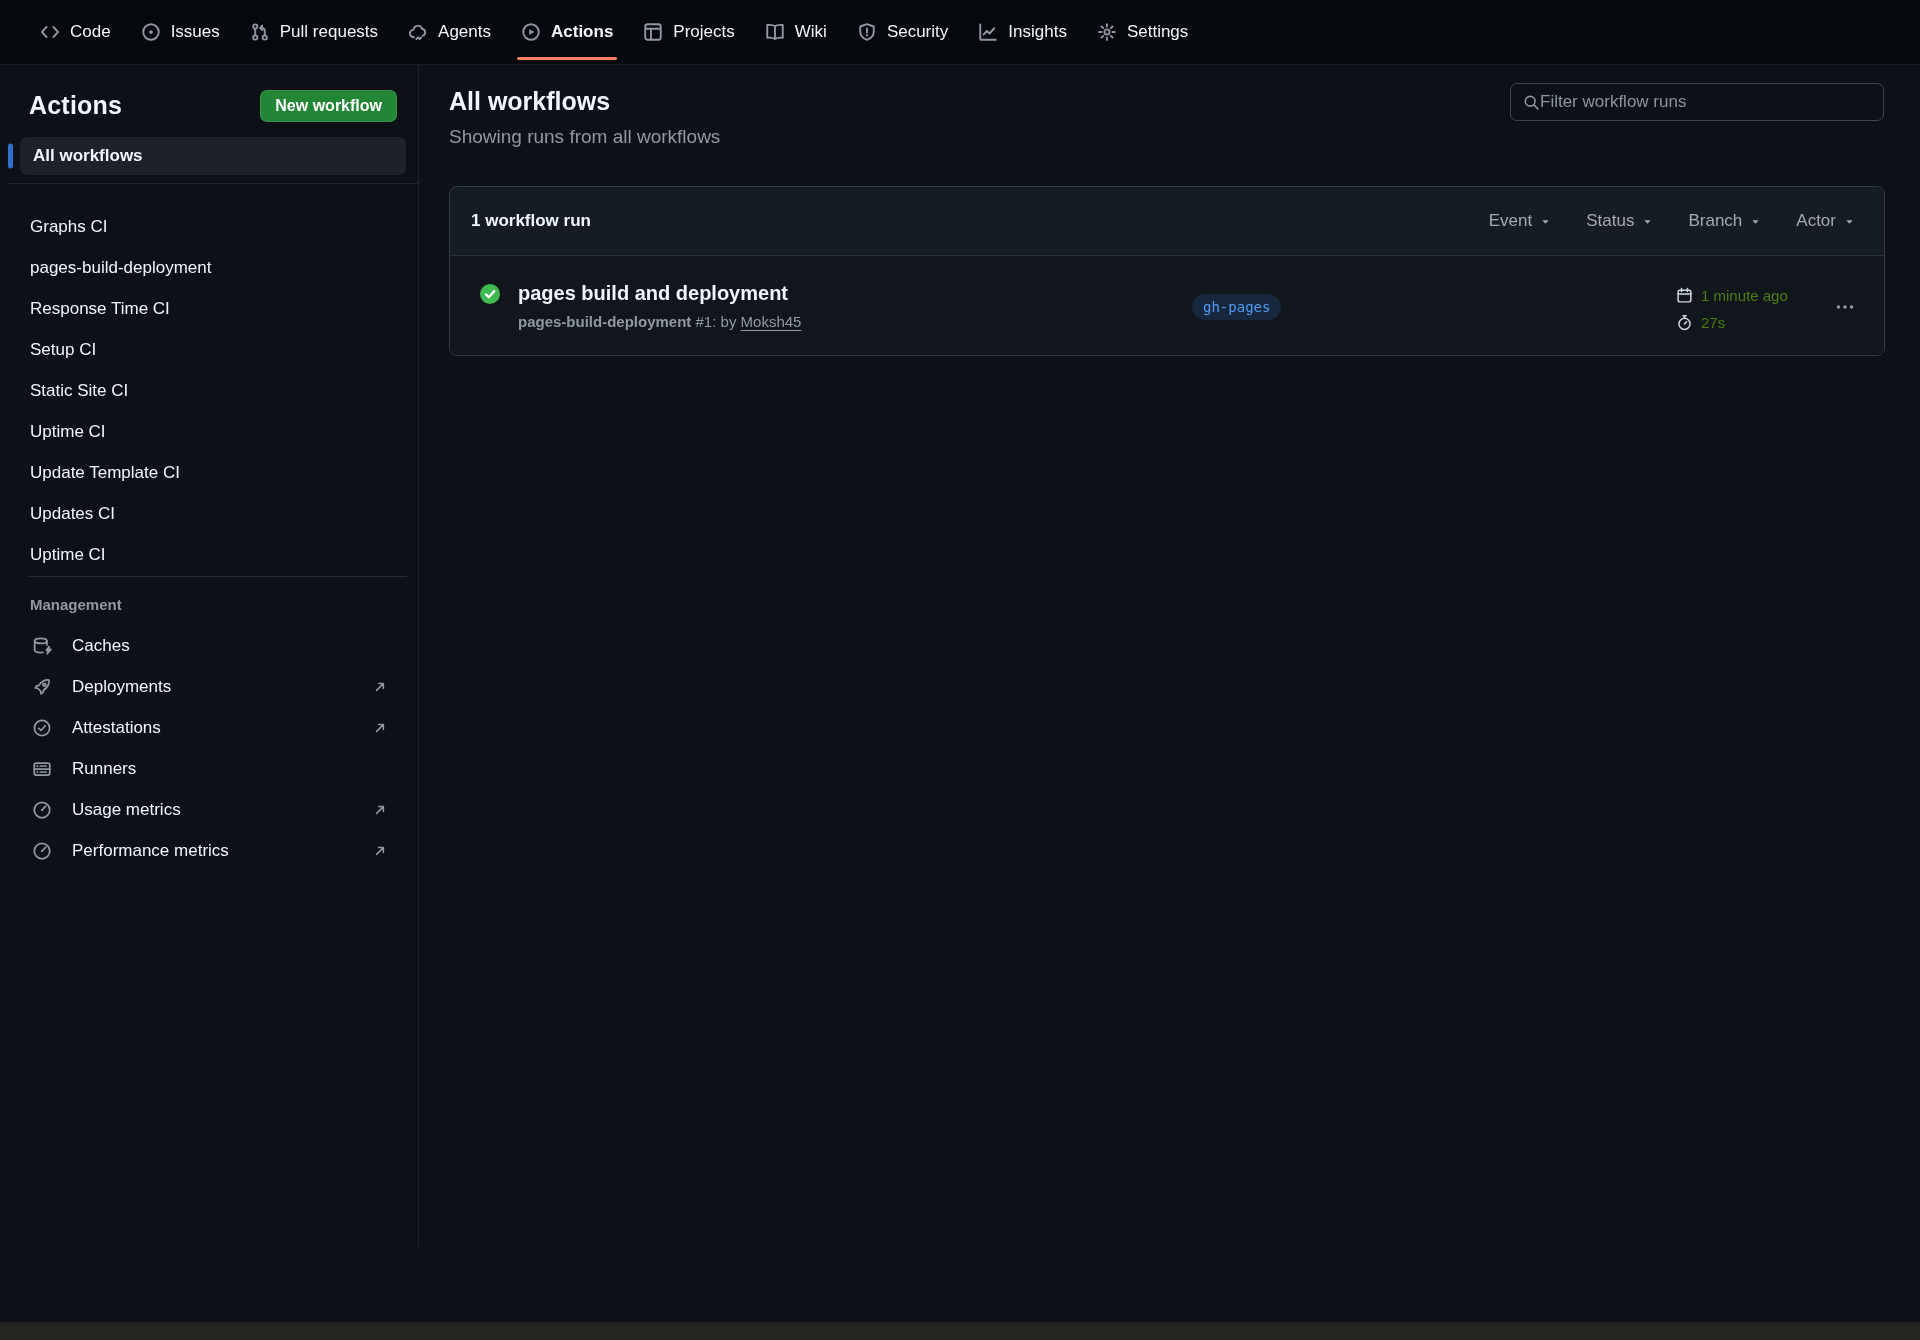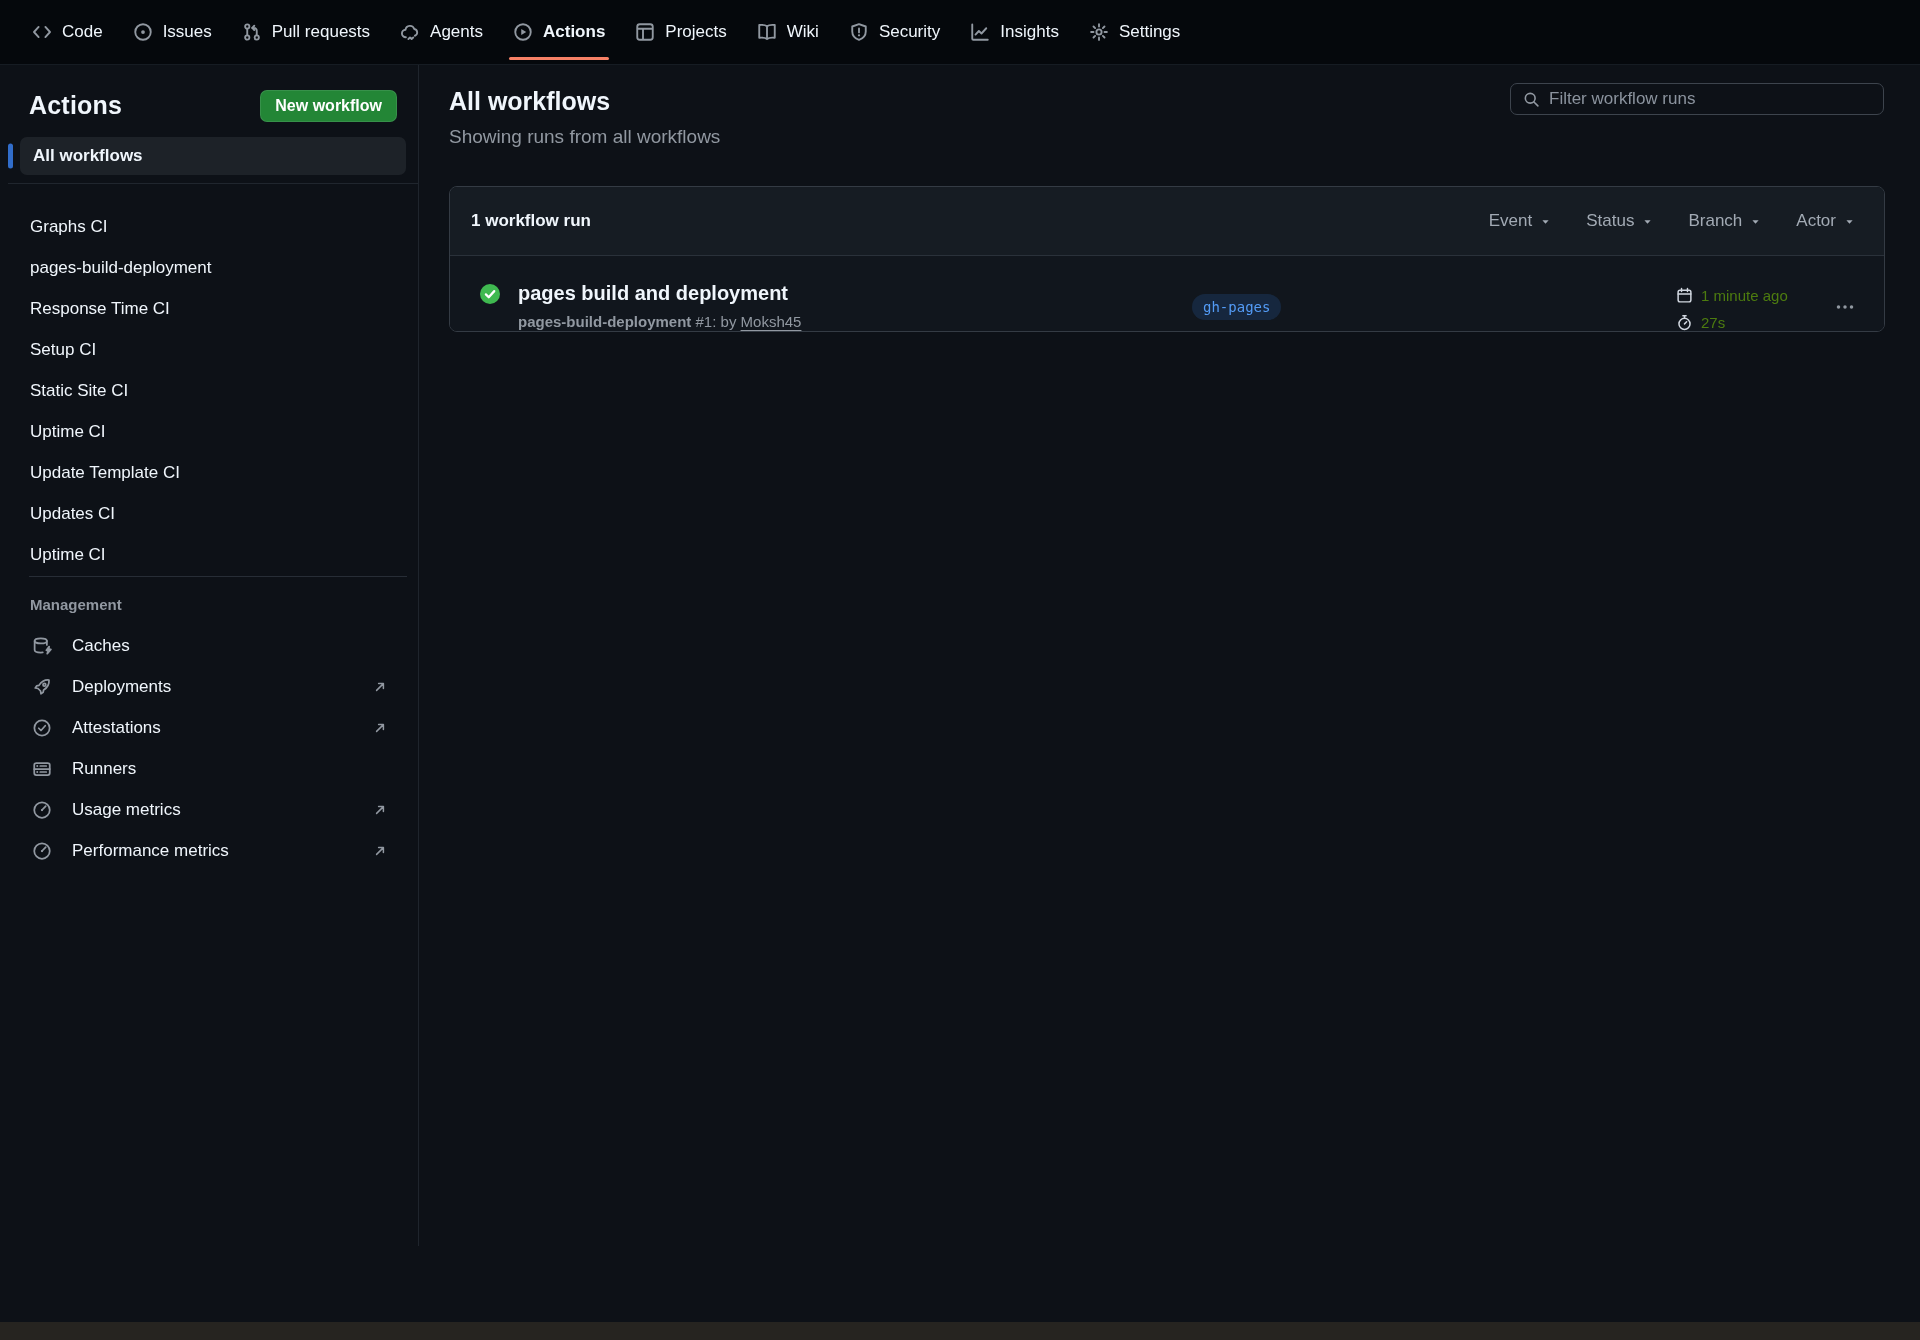--- a/index.html
+++ b/index.html
@@ -10,21 +10,21 @@
     font-family:"Liberation Sans", sans-serif;
     color:#f0f6fc;
     -webkit-font-smoothing:antialiased;
   }
   svg { display:block; }
 
   
   .navbar {
     position:absolute; left:0; top:0; width:1920px; height:65px;
     background:#05080c; border-bottom:1px solid #161c23;
-    display:flex; align-items:stretch; padding:0 17px;
+    display:flex; align-items:stretch; padding:0 25px;
   }
   .nav-item {
     position:relative; display:flex; align-items:center; gap:10px;
     padding:0 15px; color:#f0f6fc; font-size:17px; cursor:pointer; white-space:nowrap;
   }
   .nav-ic { color:#9198a1; display:flex; }
   .nav-item.active .nav-lb { font-weight:700; }
   .nav-underline {
     position:absolute; left:11px; right:11px; bottom:4px; height:3px;
     border-radius:3px; background:#f78166;
@@ -71,32 +71,32 @@
     position:relative; height:41px; display:flex; align-items:center;
     padding-left:32px; gap:20px; font-size:17px; cursor:pointer;
   }
   .sb-mg-item .mg-ic { color:#9198a1; display:flex; }
   .sb-mg-item .ext { position:absolute; right:30px; top:50%; transform:translateY(-50%); color:#9198a1; display:flex; }
 
   
   .main-title { position:absolute; left:449px; top:87px; font-size:25px; font-weight:600; }
   .main-subtitle { position:absolute; left:449px; top:126px; font-size:19px; color:#9198a1; }
   .filter-box {
-    position:absolute; left:1510px; top:83px; width:374px; height:32px;
+    position:absolute; left:1510px; top:83px; width:374px; height:38px;
     border:1px solid #3d444d; border-radius:7px;
-    display:flex; align-items:center; gap:9px; padding:0 12px; color:#9198a1;
+    display:flex; align-items:center; gap:0; padding:0 12px; color:#9198a1;
   }
   .filter-input {
     flex:1; background:transparent; border:none; outline:none;
     font-family:"Liberation Sans",sans-serif; font-size:17px; color:#f0f6fc;
   }
   .filter-input::placeholder { color:#8b939e; }
 
   .runs-card {
-    position:absolute; left:449px; top:186px; width:1436px; height:146px;
+    position:absolute; left:449px; top:186px; width:1436px; height:170px;
     border:1px solid #343b44; border-radius:8px; overflow:hidden;
   }
   .card-head {
     height:69px; background:#161c23; border-bottom:1px solid #2a313a;
     display:flex; align-items:center; justify-content:space-between; padding:0 21px;
   }
   .card-count { font-size:17px; font-weight:700; }
   .card-filters { display:flex; gap:19px; }
   .run-filter {
     display:flex; align-items:center; gap:8px; padding:0 8px;

